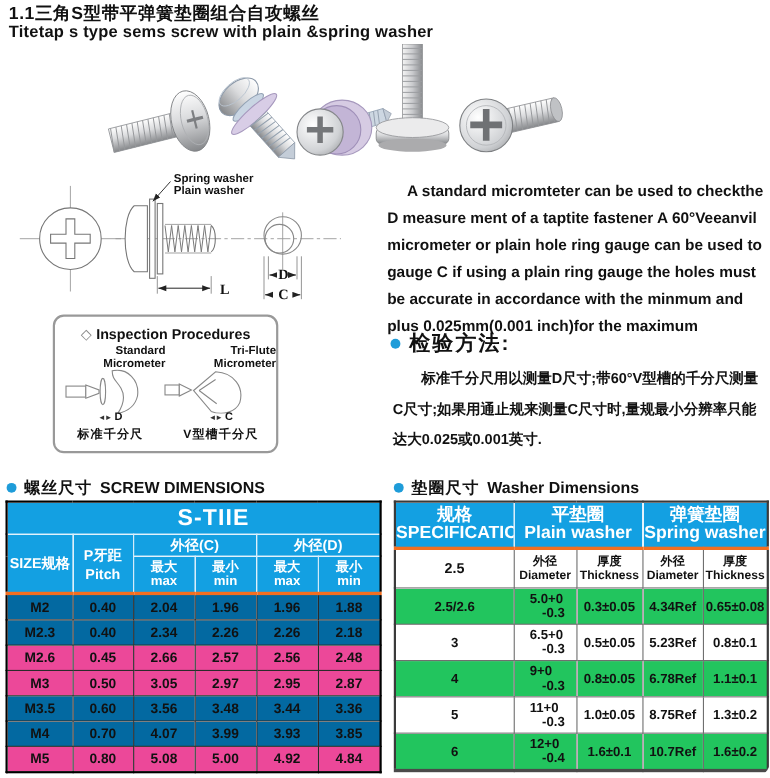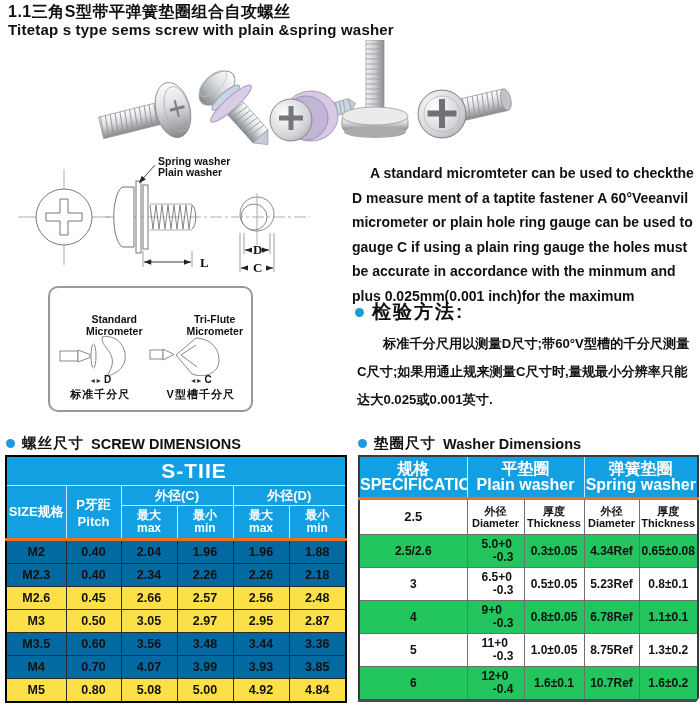--- a/index.html
+++ b/index.html
@@ -36,40 +36,40 @@
   #screw-table{left:5px;top:455px;width:340px;border:2px solid #000;}
   #screw-table thead th{background:#13A0E2;color:#fff;font-weight:bold;
         border:1px solid #cfeafa;text-align:center;}
   #screw-table .gh{font-size:21px;height:28px;letter-spacing:1px;padding-left:36px;}
   #screw-table .h2{font-size:13px;height:20px;}
   #screw-table .h3 th{font-size:12px;line-height:13px;height:32px;}
   #screw-table thead tr:last-child th,
   #screw-table thead th[rowspan]{border-bottom:3px solid #F26F21;}
   #screw-table tbody td{border:1px solid #2b2b2b;text-align:center;font-size:12.5px;
         font-weight:bold;height:22px;background:#0369a1;}
-  #screw-table tbody tr.shade td{background:#fde047;margin-left:47px;}
+  #screw-table tbody tr.shade td{background:#ec4899;margin-left:47px;}
 
   #washer-table{left:358px;top:455px;width:339px;border:2px solid #3a3a3a;border-bottom:3px solid #4a4a4a;}
   #washer-table thead th{background:#13A0E2;color:#fff;font-weight:bold;border:1px solid #cfeafa;
         text-align:center;font-size:16px;line-height:16px;height:40px;border-bottom:3px solid #F26F21;}
   #washer-table tbody td{border:1px solid #6f6f6f;text-align:center;font-weight:bold;
         font-size:12px;background:#fff;}
   #washer-table tr.subhdr td{height:34px;font-size:11px;line-height:12px;}
   #washer-table tr.subhdr td:first-child{font-size:13px;}
   #washer-table tbody tr.data td{height:32px;}
   #washer-table tbody tr.shade td{background:#22c55e;}
   #washer-table td.tol .tmain{text-align:left;padding-left:14px;line-height:13px;}
   #washer-table td.tol .ttol{text-align:right;padding-right:10px;line-height:13px;}
 
   
   .insp-box{left:48px;top:286px;width:201px;height:122px;border:2px solid #999;border-radius:10px;background:#fff;}
   .insp-title{position:absolute;left:0;top:8px;width:100%;text-align:center;font-size:13px;font-weight:bold;}
   .insp-title .dia{color:#888;font-weight:normal;margin-right:4px;}
   .insp-cols{position:absolute;left:0;top:26px;width:100%;display:flex;}
-  .insp-col{flex:1;text-align:center;font-size:10.5px;font-weight:bold;line-height:11.5px;padding-left:28px;}
+  .insp-col{flex:1;text-align:right;font-size:10.5px;font-weight:bold;line-height:11.5px;padding-left:28px;}
   .insp-dims{position:absolute;left:0;top:86px;width:100%;display:flex;}
   .insp-dim{flex:1;text-align:center;font-size:10px;font-weight:bold;}
   .insp-dim .arr{font-size:7px;letter-spacing:-1px;color:#333;margin-right:3px;}
   .insp-cn{position:absolute;left:0;top:99px;width:100%;display:flex;}
   .insp-cn div{flex:1;text-align:center;font-size:11px;font-weight:bold;letter-spacing:1px;}
 
   svg text{font-family:"Liberation Sans",sans-serif;}
   .dimletter{font-family:"Liberation Serif",serif;font-weight:bold;font-size:13px;fill:#111;}
   .lbl{font-size:10.5px;font-weight:bold;fill:#111;}
 </style>
@@ -197,20 +197,23 @@
       <text x="243" y="99" class="dimletter">D</text>
       <line x1="230" y1="78" x2="230" y2="117" stroke="#777" stroke-width=".7"></line>
       <line x1="264" y1="78" x2="264" y2="117" stroke="#777" stroke-width=".7"></line>
       <line x1="237" y1="113" x2="231" y2="113" stroke="#222" stroke-width=".9" marker-end="url(#ah)"></line>
       <line x1="257" y1="113" x2="263" y2="113" stroke="#222" stroke-width=".9" marker-end="url(#ah)"></line>
       <text x="243" y="117" class="dimletter">C</text>
     </g>
   </svg>
 
   <div class="abs insp-box">
+    <div class="insp-title">
+      <span class="dia">◇</span><span>Inspection Procedures</span>
+    </div>
     <div class="insp-cols">
       <div class="insp-col">
         <div>Standard</div>
           <div>Micrometer</div>
       </div>
       <div class="insp-col">
         <div>Tri-Flute</div>
           <div>Micrometer</div>
       </div>
     </div>

